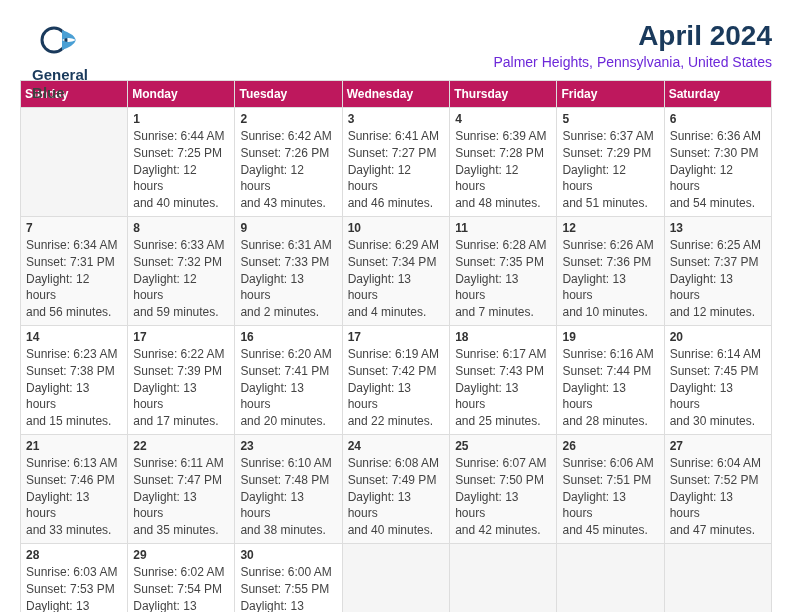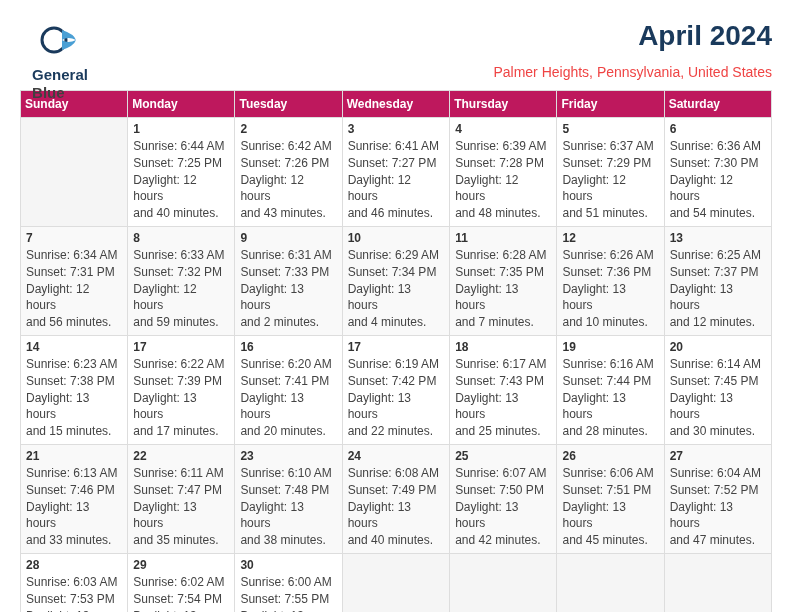--- a/index.html
+++ b/index.html
@@ -19,22 +19,22 @@
     .title-section {
       text-align: right;
     }
     .month-title {
       font-size: 28px;
       font-weight: bold;
       color: #1a3a5c;
     }
     .location {
       font-size: 14px;
-      color: #ef4444;
-      margin-top: 12px;
+      color: #6d28d9;
+      margin-top: 2px;
     }
     .calendar {
       width: 100%;
       border-collapse: collapse;
       font-size: 11px;
     }
     .calendar th {
       background-color: #be185d;
       color: #fff;
       padding: 6px 4px;

